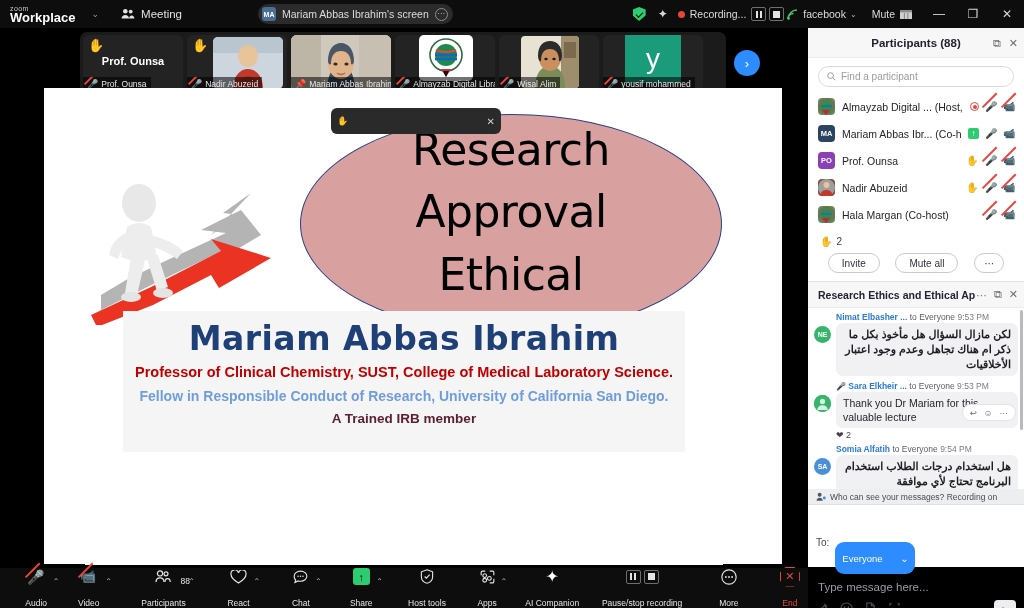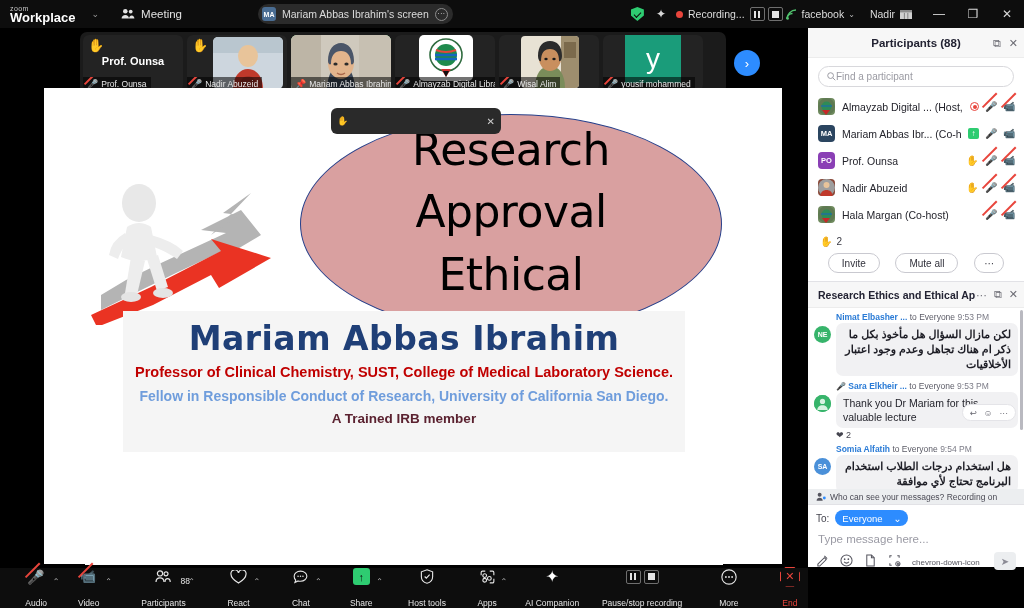--- a/index.html
+++ b/index.html
@@ -93,21 +93,21 @@
   #toast .x{margin-left:auto;color:#cfcfcf;font-size:10px;}
   
   #rightpanel{position:absolute;right:0;top:28px;width:216px;height:539px;background:#fff;color:#232333;}
   .pheader{height:30px;display:flex;align-items:center;justify-content:center;position:relative;
     background:#f7f7f7;border-bottom:1px solid #ececec;}
   .pheader .t{font-size:11.5px;font-weight:bold;color:#232333;}
   .pheader .acts{position:absolute;right:6px;top:0;height:30px;display:flex;align-items:center;gap:8px;
     color:#6b6b73;font-size:11px;}
   .searchwrap{padding:8px 10px 6px 10px;}
   .searchbox{height:21px;border:1px solid #d8d8dc;border-radius:11px;display:flex;align-items:center;
-    padding:0 8px;font-size:10px;color:#9a9aa2;}
+    gap:5px;padding:0 8px;font-size:10px;color:#9a9aa2;}
   .plist{padding:0 0 2px 0;}
   .prow{height:27px;display:flex;align-items:center;padding:0 8px 0 10px;gap:7px;}
   .pav{width:17px;height:17px;border-radius:4px;flex:0 0 auto;display:flex;align-items:center;
     justify-content:center;font-size:7.5px;font-weight:bold;color:#fff;overflow:hidden;}
   .pname{font-size:10.5px;color:#24242c;white-space:nowrap;overflow:hidden;flex:1;}
   .picons{display:flex;align-items:center;gap:6px;}
   .ic-mic-off,.ic-cam-off{color:#e8453c;font-size:10px;}
   .ic-mic,.ic-cam{color:#60606a;font-size:10px;}
   .rec-red{width:9px;height:9px;border-radius:50%;border:1.5px solid #e8453c;position:relative;}
   .rec-red:after{content:"";position:absolute;left:1.5px;top:1.5px;width:4px;height:4px;
@@ -138,22 +138,22 @@
     line-height:1.35;display:inline-block;max-width:100%;}
   .bubble.rtl{direction:rtl;text-align:right;font-weight:bold;font-size:11px;}
   .react{display:flex;align-items:center;gap:3px;font-size:9px;color:#45454f;margin:2px 0 4px 22px;}
   .hoverbar{position:absolute;right:8px;background:#fff;border:1px solid #e4e4e8;border-radius:11px;
     height:17px;display:flex;align-items:center;gap:7px;padding:0 7px;color:#63636d;font-size:8.5px;}
   .privacy{position:absolute;left:0;right:0;bottom:0;height:15px;background:#eceef0;
     display:flex;align-items:center;gap:4px;padding:0 8px;font-size:8.5px;color:#4a4a55;}
   .cfoot{border-top:1px solid #e2e2e6;padding:5px 8px 4px 8px;}
   .torow{display:flex;align-items:center;gap:6px;}
   .torow .lb{font-size:10px;color:#45454f;}
-  .everyone{background:#2d8cff;color:#fff;border-radius:9px;height:16px;padding:0 7px;
-    font-size:9.5px;display:flex;align-items:center;gap:11px;}
+  .everyone{background:#2d8cff;color:#fff;border-radius:9px;height:16px;padding:16px 7px;
+    font-size:9.5px;display:flex;align-items:center;gap:18px;margin-top:32px;}
   .msginput{font-size:11.5px;color:#9a9aa4;padding:7px 2px 9px 2px;}
   .ctools{display:flex;align-items:center;gap:11px;color:#55555f;font-size:12px;position:relative;}
   .sendbtn{position:absolute;right:0;bottom:0;width:22px;height:18px;background:#eceef0;border-radius:4px;
     display:flex;align-items:center;justify-content:center;color:#8b8b95;font-size:10px;}
   .scroll{position:absolute;right:1px;width:3px;border-radius:2px;background:#b9b9c0;}
   
   #toolbar{position:absolute;left:0;bottom:0;width:808px;height:40px;background:#0d0d0d;
     display:flex;align-items:center;}
   .tbitem{display:flex;flex-direction:column;align-items:center;justify-content:center;
     width:58px;height:40px;position:relative;color:#e6e6e6;}
@@ -220,21 +220,21 @@
     <div style="padding:0 5px 0 2px;gap:4px">
       <svg width="12" height="11" viewBox="0 0 12 11">
           <path d="M1 10a9 9 0 0 1 9-9" stroke="#51c26e" stroke-width="1.4" fill="none"></path>
           <path d="M1 10a5.5 5.5 0 0 1 5.5-5.5" stroke="#51c26e" stroke-width="1.4" fill="none"></path>
           <circle cx="1.6" cy="9.4" r="1.3" fill="#51c26e"></circle>
         </svg>
       <span class="fb">facebook</span>
       <span style="color:#b8b8b8;font-size:8px">⌄</span>
     </div>
     <div style="padding:0 10px 0 10px;gap:5px">
-      <span class="fb">Nadir</span>
+      <span class="fb">Mute</span>
       <svg width="12" height="11" viewBox="0 0 12 11">
           <rect x="0" y="1" width="12" height="9" fill="#d0d0d0"></rect>
           <rect x="0" y="1" width="12" height="2.4" fill="#8d8d8d"></rect>
           <rect x="3.9" y="3.9" width="0.9" height="6" fill="#7a7a7a"></rect>
           <rect x="7.4" y="3.9" width="0.9" height="6" fill="#7a7a7a"></rect>
         </svg>
     </div>
     <div class="winbtn">—</div>
     <div class="winbtn">❐</div>
     <div class="winbtn">✕</div>

